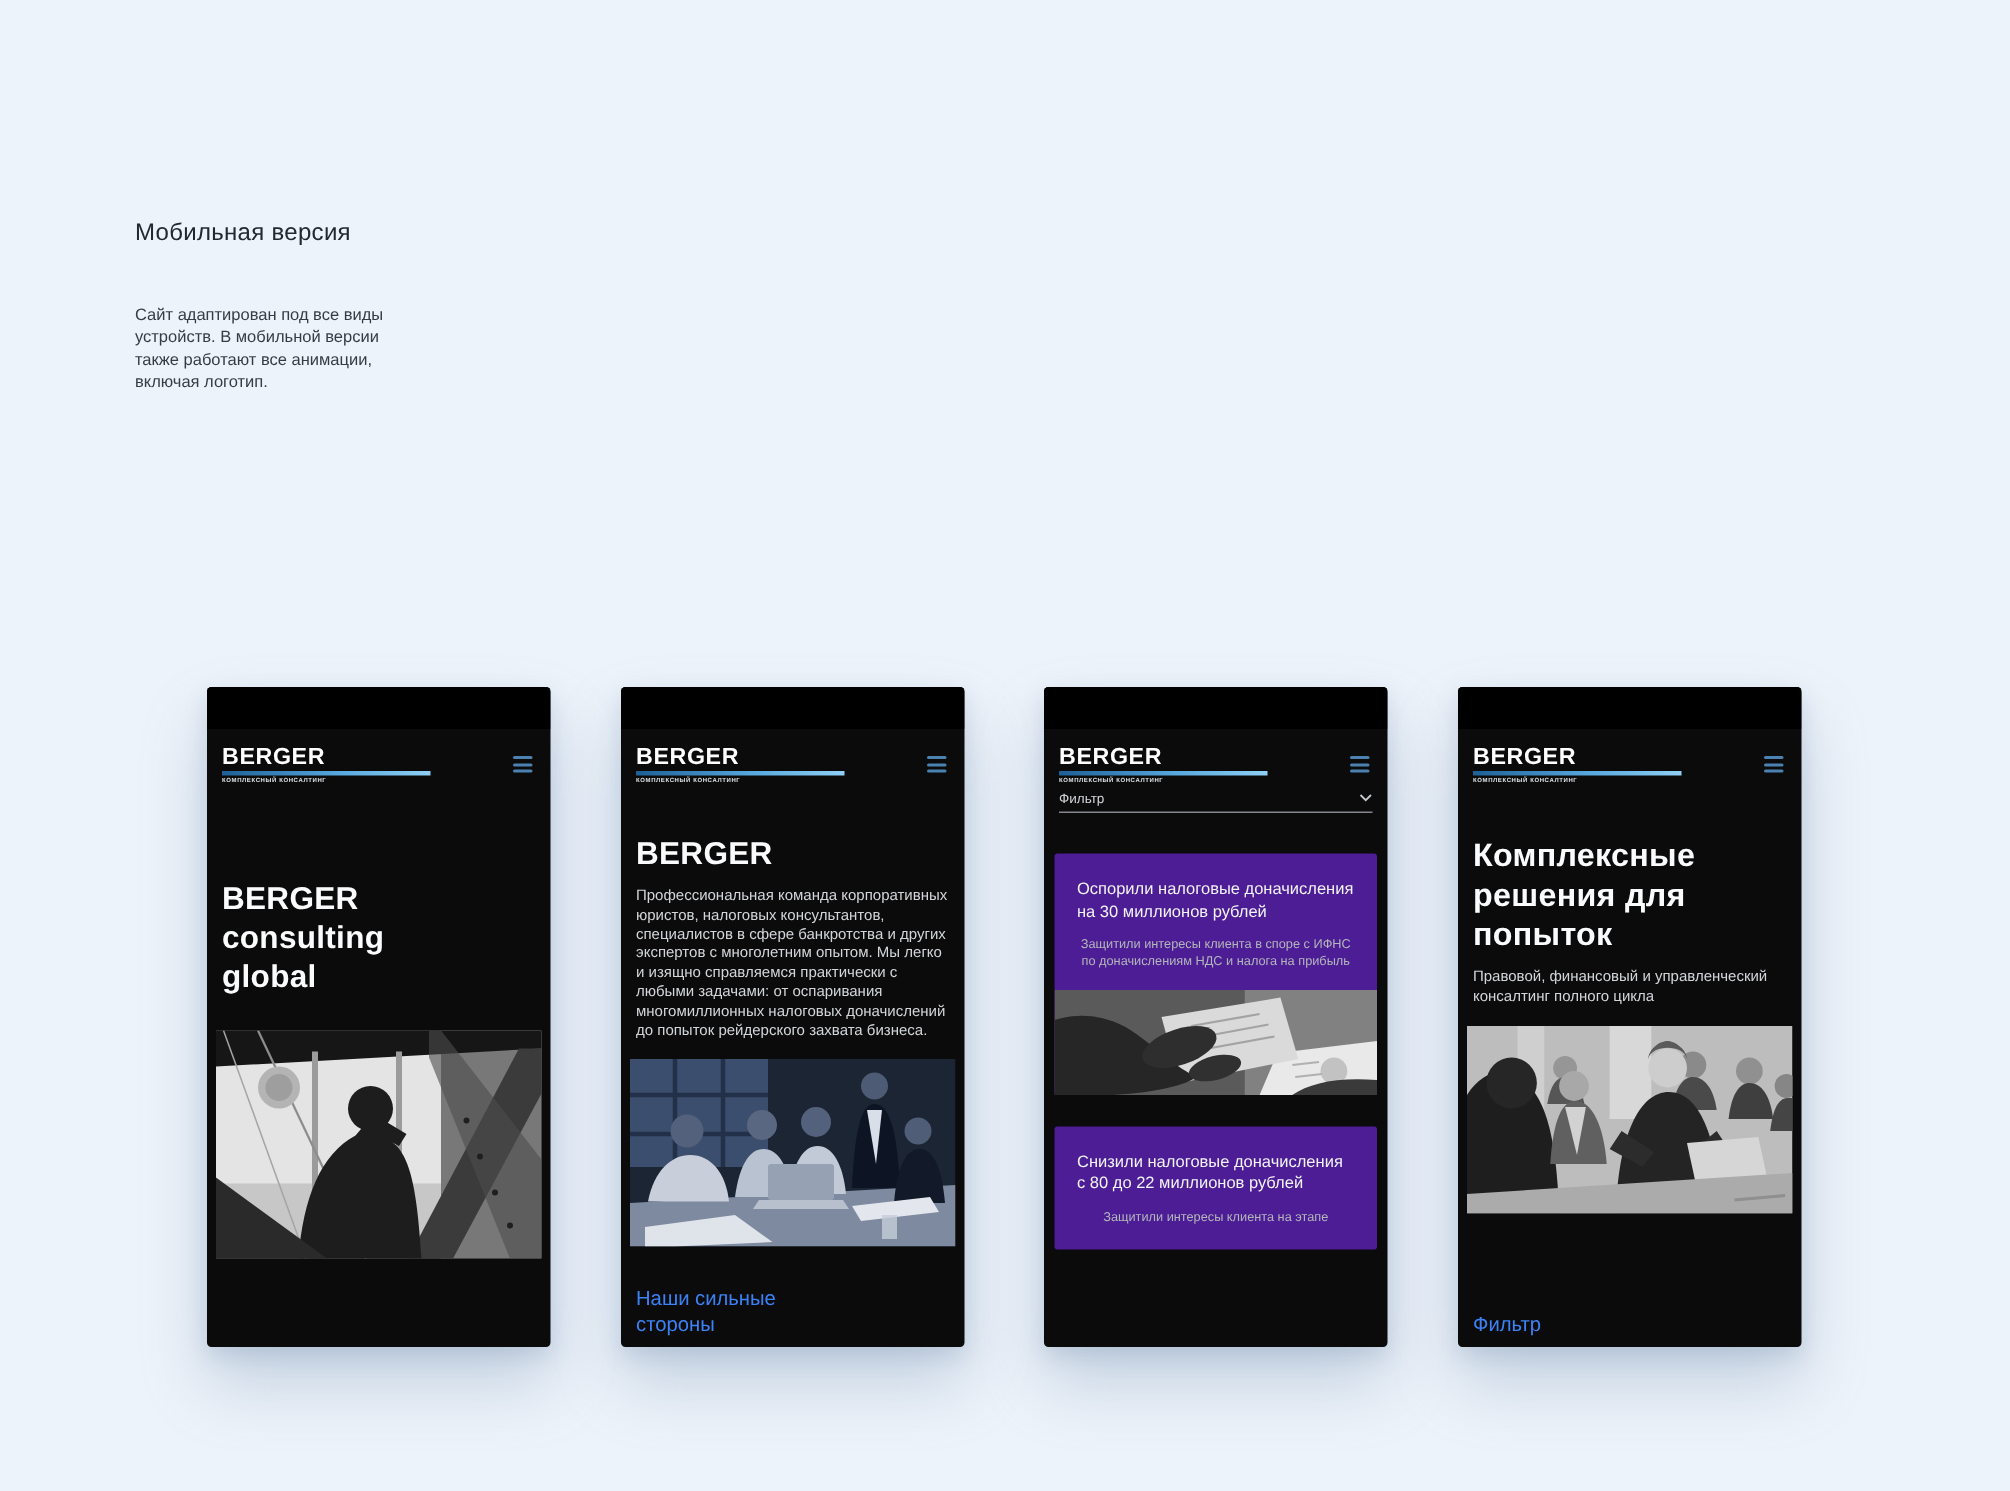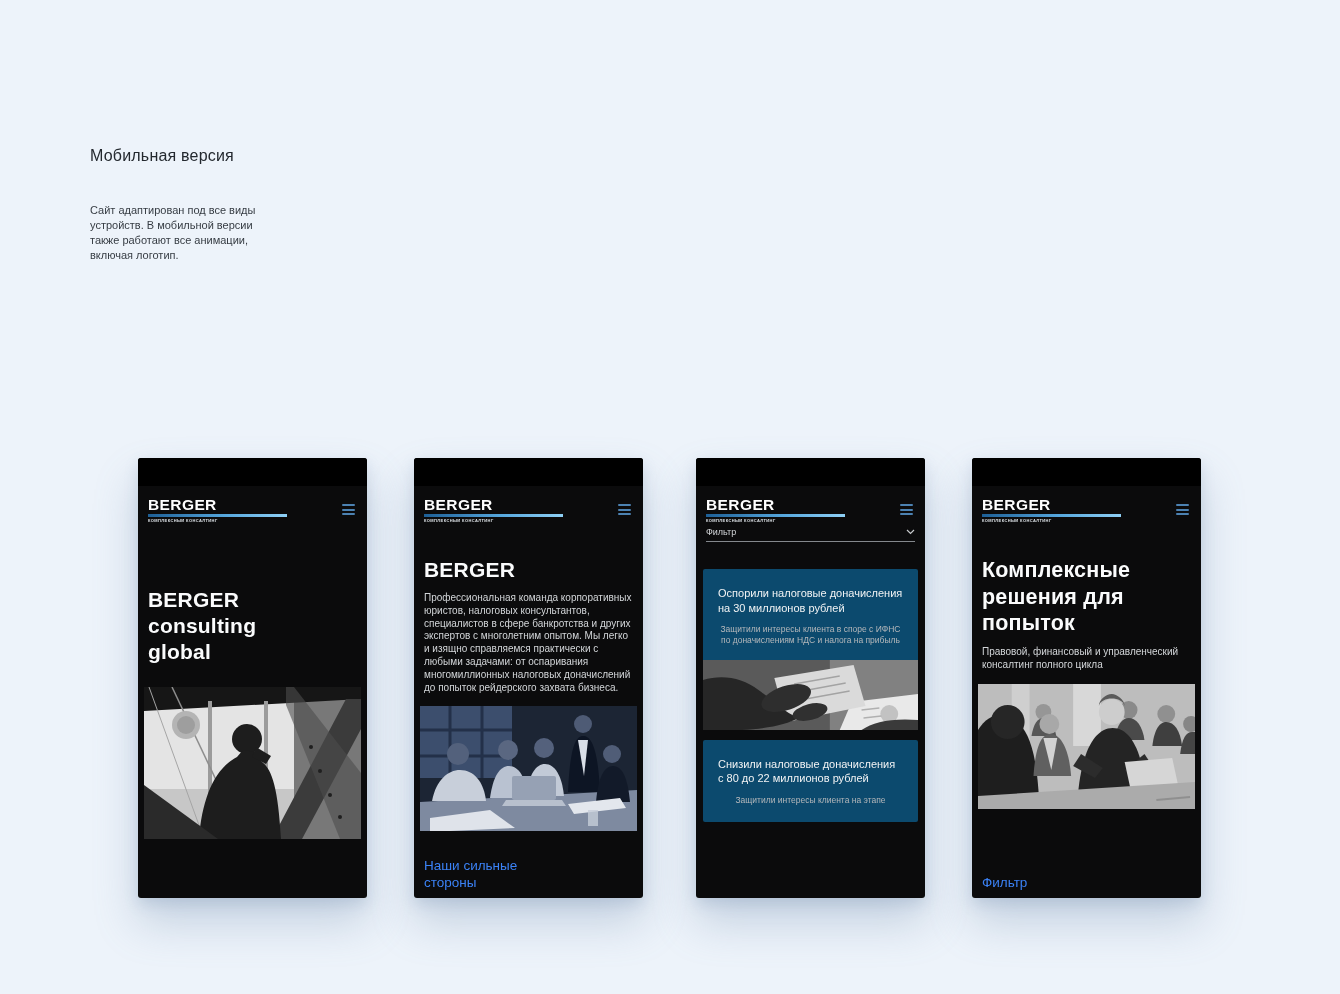--- a/index.html
+++ b/index.html
@@ -41,22 +41,22 @@
   .hero-img svg{display:block;width:100%;}
   .p2 .hero-img{margin-top:12px;}
   .p4 .hero-img{margin-top:12px;}
 
   .section-title{position:absolute;left:10px;bottom:6px;font-size:13.5px;color:#3b82f6;line-height:1.3;font-weight:400;}
   .p2 .section-title{width:110px;}
 
   
   .filter{margin-top:0;display:flex;justify-content:space-between;align-items:center;border-bottom:1px solid #84888d;padding-bottom:4px;cursor:pointer;}
   .filter-label{font-size:9px;color:#d2d5d8;}
-  .case-card{margin:27px -3px 0;background:#0c4a6e;border-radius:2px;cursor:pointer;}
-  .case-card + .case-card{margin-top:10px;}
+  .case-card{margin:27px -3px 0;background:#4c1d95;border-radius:2px;cursor:pointer;}
+  .case-card + .case-card{margin-top:21px;}
   .card-pad{padding:17px 15px 0;}
   .case-card:last-child .card-pad{padding-bottom:16px;}
   .case-title{font-size:11px;font-weight:500;color:#f2f3f4;line-height:1.33;}
   .case-text{margin-top:9px;font-size:8.5px;line-height:1.32;color:#b4b7ba;text-align:center;}
   .case-img{display:block;margin-top:13px;width:100%;}
   .case-img svg{display:block;width:100%;}
 </style>
 </head>
 <body>
 

